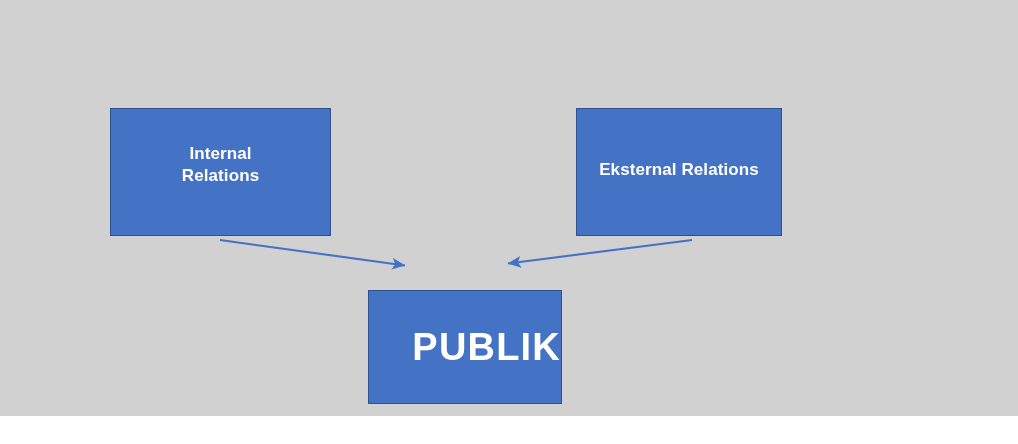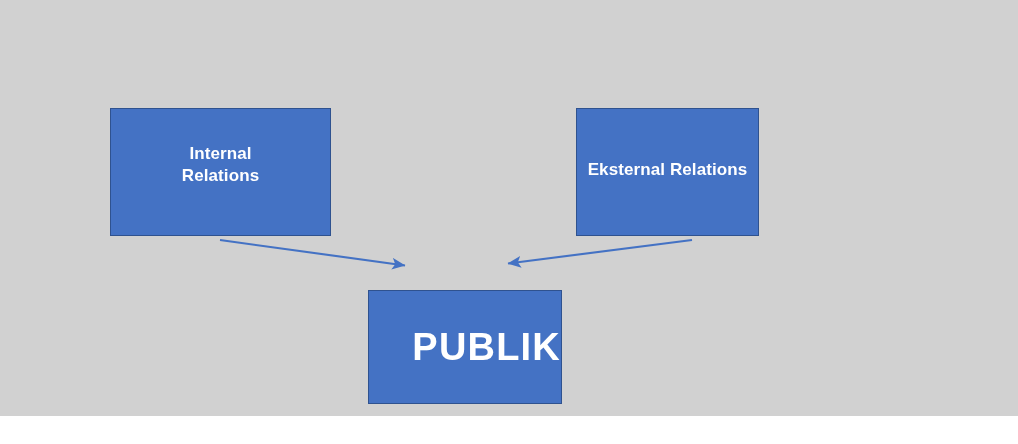--- a/index.html
+++ b/index.html
@@ -53,21 +53,21 @@
     left: 110px;
     top: 108px;
     width: 221px;
     height: 128px;
     font-size: 17px;
     padding-bottom: 14px;
   }
   #node-eksternal-relations {
     left: 576px;
     top: 108px;
-    width: 183px;
+    width: 206px;
     height: 128px;
     font-size: 17px;
     padding-bottom: 4px;
   }
   #node-publik {
     left: 368px;
     top: 290px;
     width: 194px;
     height: 114px;
     font-size: 38px;

